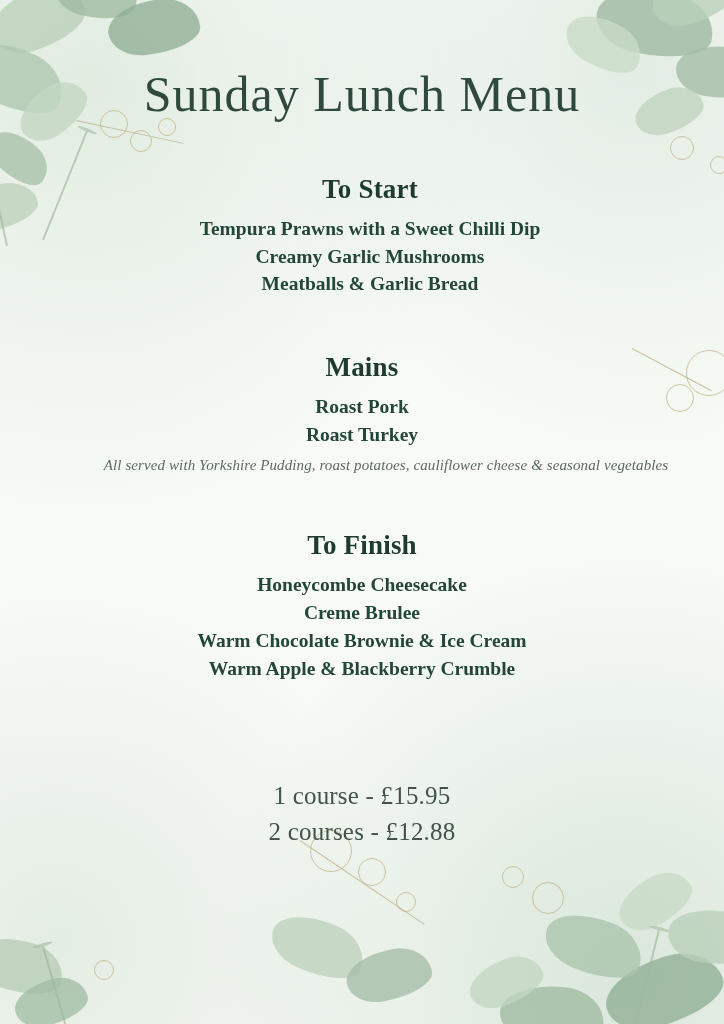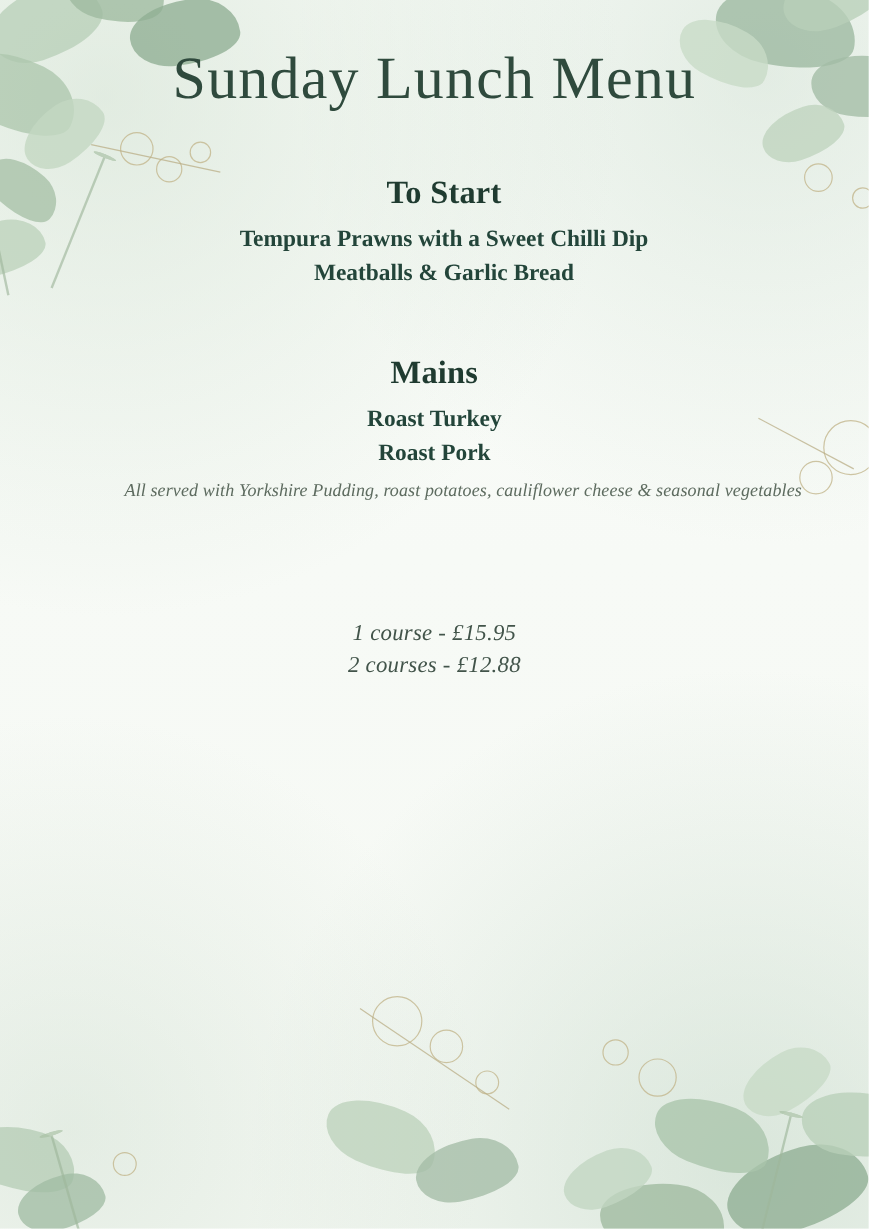--- a/index.html
+++ b/index.html
@@ -76,21 +76,21 @@
     text-align: center;
   }
 
   .menu-title {
     font-family: "Liberation Serif", serif;
     font-weight: 400;
     font-size: 50px;
     letter-spacing: 1px;
     color: #2f4a3d;
     margin: 0;
-    padding-top: 38px;
+    padding-top: 67px;
     line-height: 1.1;
   }
 
   .section {
     margin-top: 40px;
   }
   .section-heading {
     font-family: "Liberation Serif", serif;
     font-weight: bold;
     font-size: 27px;
@@ -118,26 +118,25 @@
 
   #section-start { margin-top: 52px; margin-left: 16px; }
   #section-mains { margin-top: 54px; }
   #section-finish { margin-top: 56px; }
 
   .prices {
     margin-top: 96px;
   }
   .price-line {
     font-family: "Liberation Serif", serif;
-    font-size: 19px;
+    font-size: 25px;
     color: #42544a;
     line-height: 1.45;
     margin: 0;
     letter-spacing: .2px;
-    font-style: italic;
   }
 </style>
 </head>
 <body>
 
 <div class="menu-page">
 
   <div class="deco" style="left:-20px; top:-30px; width:330px; height:330px;">
     <div class="leaf" style="left:10px; top:20px; width:96px; height:58px; background:#b9d0b8; transform:rotate(-18deg);"></div>
     <div class="leaf" style="left:74px; top:-4px; width:84px; height:52px; background:#9dba9f; transform:rotate(14deg);"></div>
@@ -198,30 +197,38 @@
     <div class="fern" style="right:120px; bottom:30px; height:110px; transform:rotate(14deg);"></div>
   </div>
 
   <div class="content">
 
     <h1 class="menu-title">Sunday Lunch Menu</h1>
 
     <div class="section" id="section-start">
       <h2 class="section-heading">To Start</h2>
       <p class="item">Tempura Prawns with a Sweet Chilli Dip</p>
+      <p class="item">Creamy Garlic Mushrooms</p>
       <p class="item">Meatballs &amp; Garlic Bread</p>
     </div>
 
     <div class="section" id="section-mains">
       <h2 class="section-heading">Mains</h2>
+      <p class="item">Roast Pork</p>
       <p class="item">Roast Turkey</p>
-      <p class="item">Roast Pork</p>
       <p class="note">All served with Yorkshire Pudding, roast potatoes, cauliflower cheese &amp; seasonal vegetables</p>
     </div>
 
+    <div class="section" id="section-finish">
+      <h2 class="section-heading">To Finish</h2>
+      <p class="item">Honeycombe Cheesecake</p>
+      <p class="item">Creme Brulee</p>
+      <p class="item">Warm Chocolate Brownie &amp; Ice Cream</p>
+      <p class="item">Warm Apple &amp; Blackberry Crumble</p>
+    </div>
 
     <div class="prices">
       <p class="price-line">1 course - £15.95</p>
       <p class="price-line">2 courses - £12.88</p>
     </div>
 
   </div>
 </div>
 
 </body></html>

